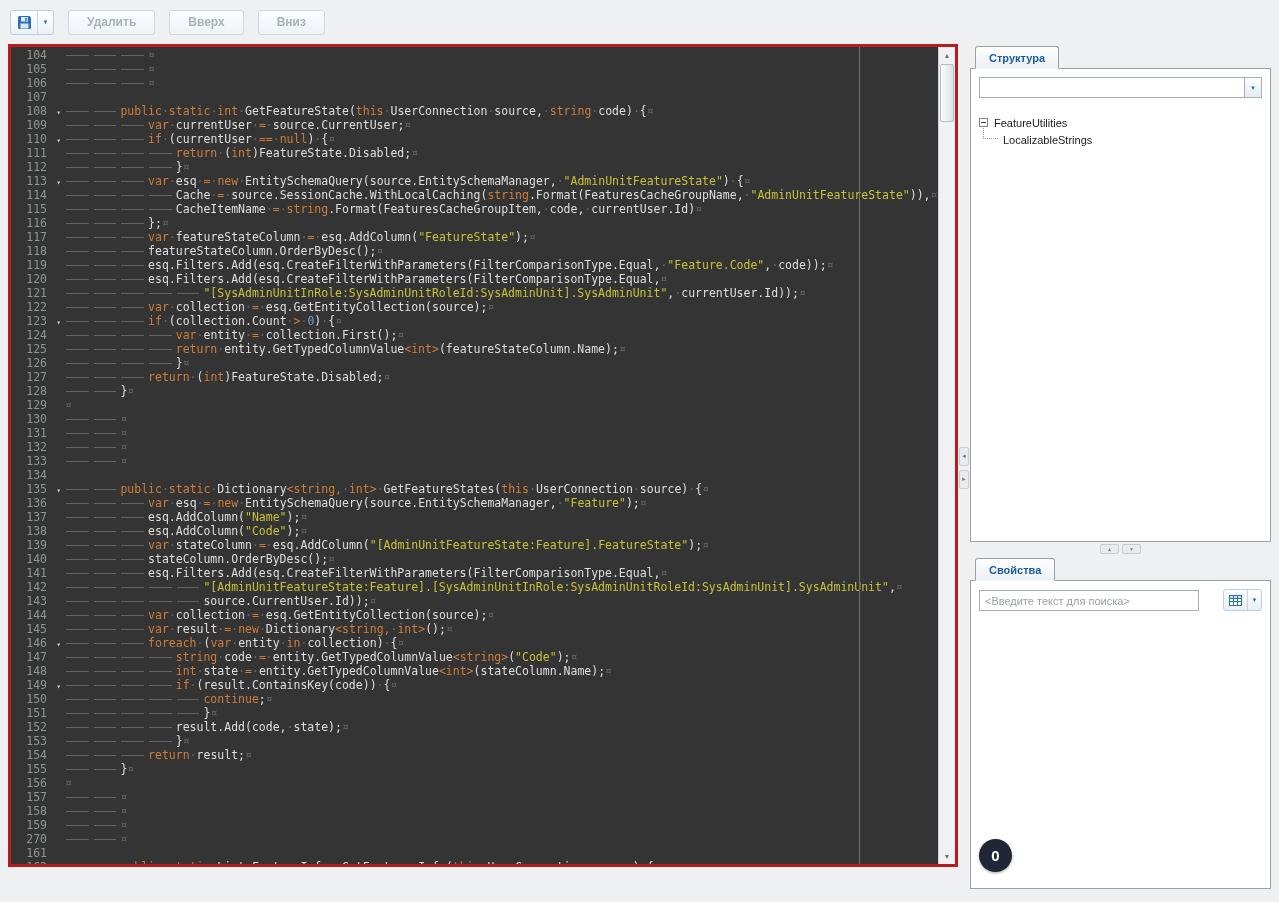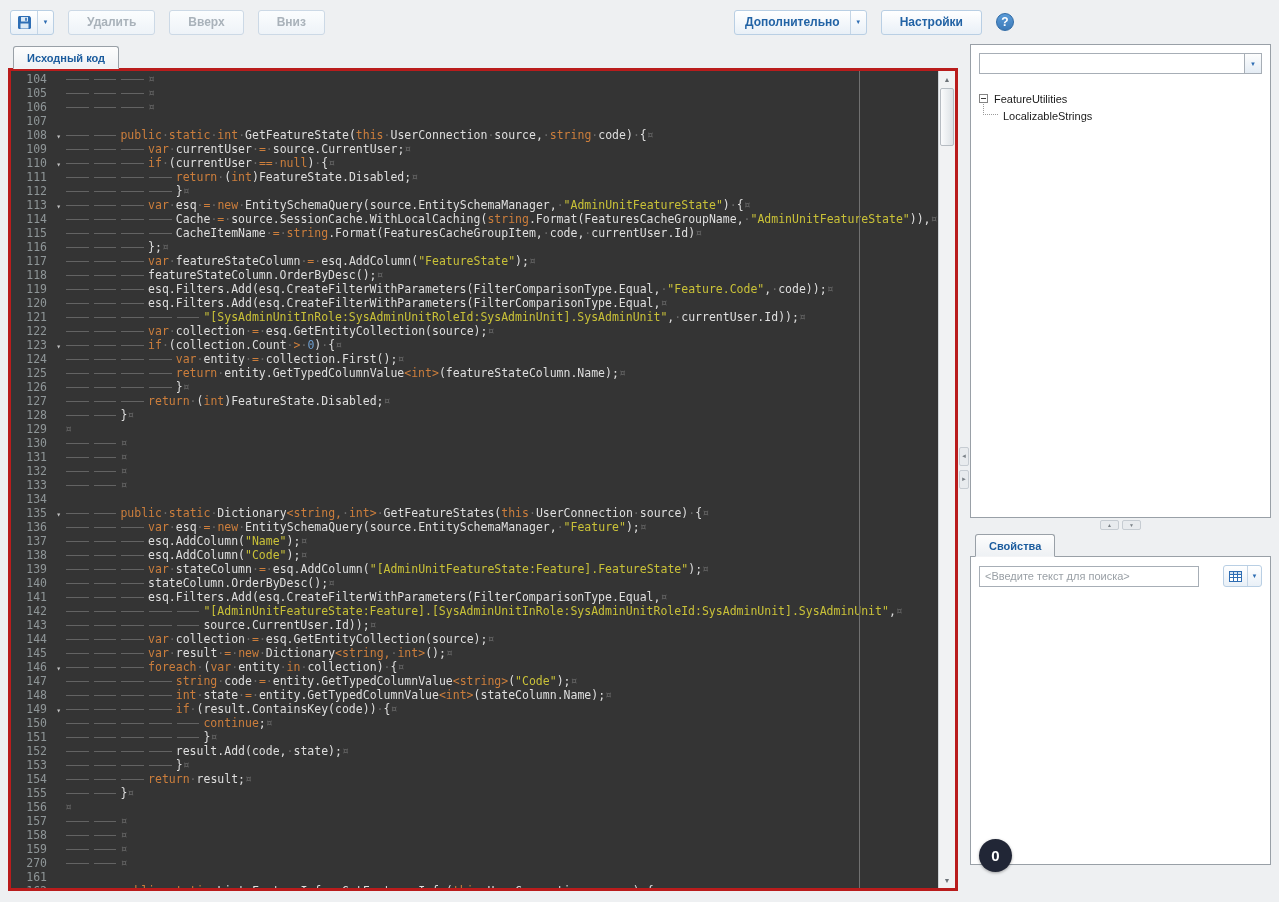--- a/index.html
+++ b/index.html
@@ -131,21 +131,21 @@
   .tree-row { display:flex; align-items:center; height:17px; font-size:11px; color:#1a1a1a;
     cursor:default; }
   .expander { width:9px; height:9px; border:1px solid #848484; background:#fff;
     position:relative; flex:none; margin-right:6px; cursor:pointer; }
   .expander::after { content:""; position:absolute; left:1px; right:1px; top:3px;
     border-top:1px solid #3c3c3c; }
   .tree-row.child { margin-left:4px; }
   .elbow { width:15px; height:13px; flex:none; border-left:1px dotted #9b9b9b;
     border-bottom:1px dotted #9b9b9b; margin:-7px 5px 7px 0; }
   .props-body { height:309px; padding:8px; position:relative; }
-  .props-row { display:flex; gap:24px; align-items:center; }
+  .props-row { display:flex; gap:24px; align-items:flex-end; }
   .search-input { flex:1; height:21px; border:1px solid #a7aeb6; font-size:11px;
     padding:0 5px; color:#444; min-width:0; font-family:"Liberation Sans", sans-serif; }
   .search-input::placeholder { color:#9aa0a6; }
 
   
   .badge { position:absolute; right:12px; bottom:30px; width:33px; height:33px;
     border-radius:50%; background:#212636; color:#fff; font-size:15px; font-weight:bold;
     display:flex; align-items:center; justify-content:center; cursor:pointer;
     box-shadow:0 1px 3px rgba(0,0,0,.35); }
 </style>
@@ -164,40 +164,25 @@
             <rect x="7.2" y="1.8" width="1.6" height="3" fill="#2e6eb5"></rect>
             <rect x="2.5" y="7.5" width="8" height="5" fill="#dce9f5"></rect>
           </svg>
         </span>
         <span class="seg arrow-seg"></span>
       </div>
       <button class="btn disabled">Удалить</button>
       <button class="btn disabled">Вверх</button>
       <button class="btn disabled">Вниз</button>
     </div>
-    <div class="tb-group">
-      <div class="split-btn">
-        <span class="seg text-seg">Дополнительно</span>
-        <span class="seg arrow-seg"></span>
-      </div>
-      <button class="btn">Настройки</button>
-      <div class="help-btn">
-        <span>?</span>
-      </div>
-    </div>
   </div>
 
   <div class="main">
 
     <div class="editor-col">
-      <div class="tabstrip">
-        <div class="uitab">
-          <span>Исходный код</span>
-        </div>
-      </div>
       <div class="editor">
         <div class="code-area">
           <div class="gutter" id="gutter">
               <div class="ln">104</div>
               <div class="ln">105</div>
               <div class="ln">106</div>
               <div class="ln">107</div>
               <div class="ln">108<span class="fold"></span></div>
               <div class="ln">109</div>
               <div class="ln">110<span class="fold"></span></div>
@@ -264,20 +249,25 @@
         </div>
       </div>
     </div>
 
     <div class="vsplit">
       <div class="vs-btn vs-left"></div>
       <div class="vs-btn vs-right"></div>
     </div>
 
     <div class="side-col">
+      <div class="tabstrip">
+        <div class="uitab">
+          <span>Структура</span>
+        </div>
+      </div>
       <div class="panel-body structure-body">
         <div class="combo">
           <input class="combo-input" value="" style="">
           <span class="combo-arrow"></span>
         </div>
         <div class="tree" id="tree">
             <div class="tree-row root">
               <span class="expander"></span>
               <span class="tree-label">FeatureUtilities</span>
             </div>

